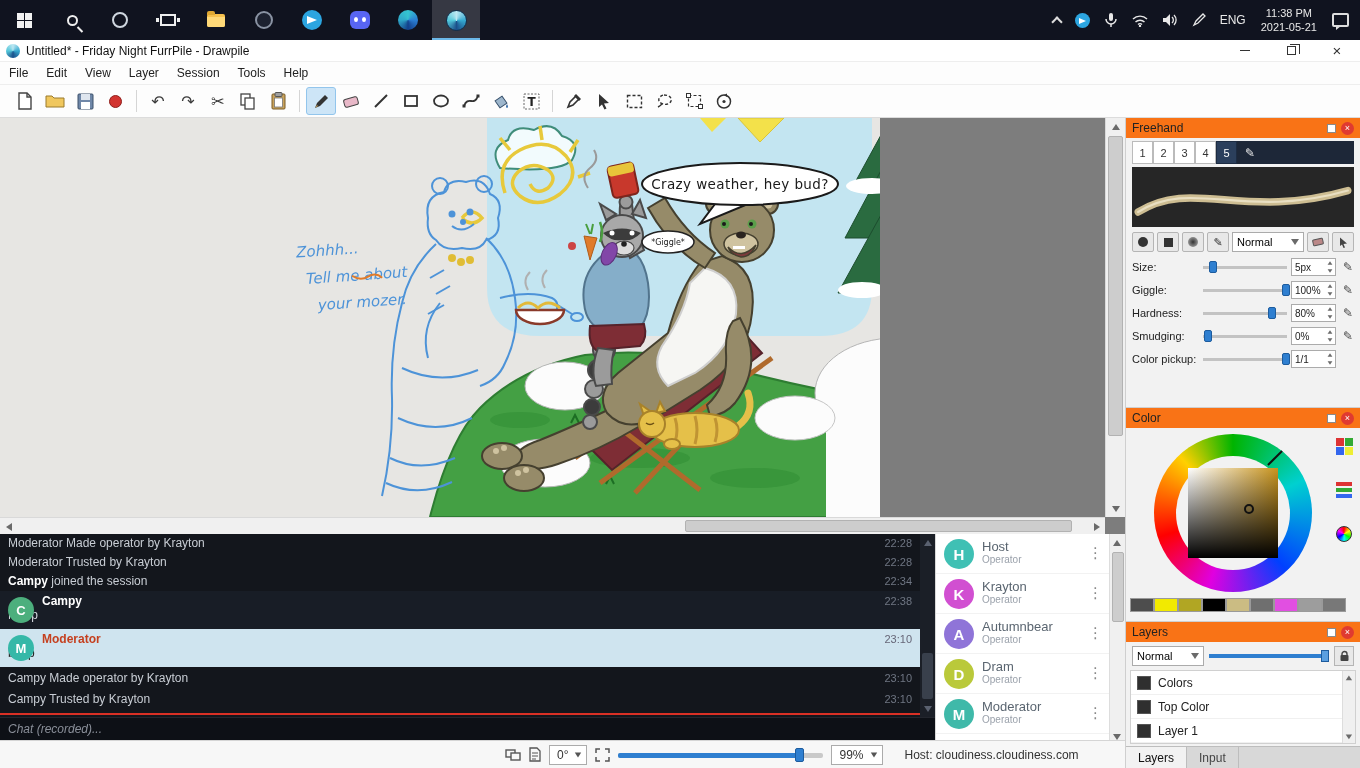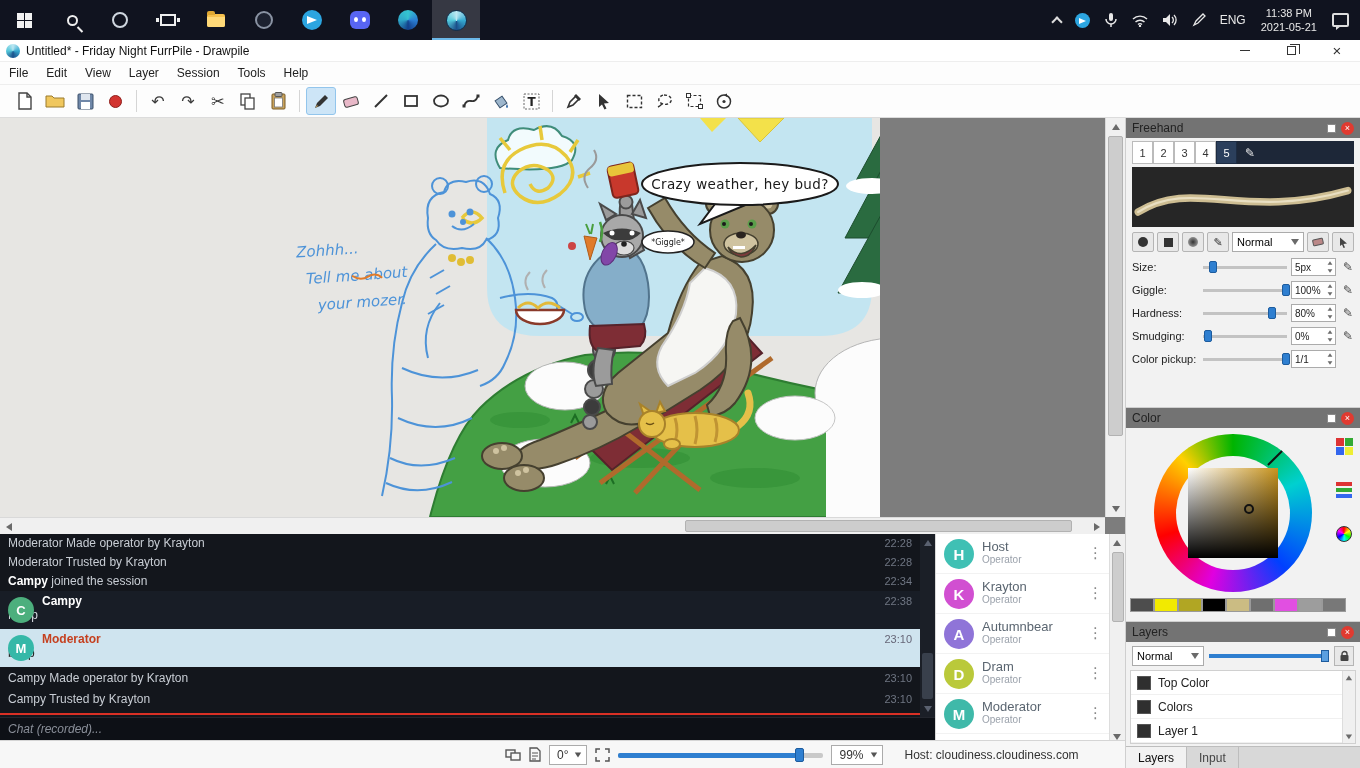--- a/index.html
+++ b/index.html
@@ -111,21 +111,21 @@
 .zslider{position:relative;width:205px;height:20px}
 .zslider .trk{position:absolute;top:8px;left:0;width:100%;height:5px;background:#c9c9c9;border-radius:2px}
 .zslider .fill{position:absolute;top:8px;left:0;width:88%;height:5px;background:#2f7fd0;border-radius:2px}
 .zslider .th{position:absolute;top:3px;left:86%;width:9px;height:14px;background:#2f7fd0;border:1px solid #1d5c9e;border-radius:2px}
 .hosttxt{margin-left:14px;color:#333}
 .sicon{color:#555}
 
 
 .dockcol{position:absolute;top:118px;left:1125px;width:235px;height:650px;background:#f2f2f2;border-left:1px solid #cfcfcf}
 .dock{position:relative;border-bottom:1px solid #cfcfcf}
-.dock-title{height:20px;display:flex;align-items:center;padding:0 6px;font-size:12px;color:#222;background:#737373}
+.dock-title{height:20px;display:flex;align-items:center;padding:0 6px;font-size:12px;color:#222;background:#f97316}
 .dock-btns{margin-left:auto;display:flex;align-items:center;gap:5px}
 .dock-float{width:9px;height:9px;border:1px solid #8a8a8a;background:#fff}
 .dock-close{width:13px;height:13px;border-radius:50%;background:#e03a30;color:#fff;font-size:9px;line-height:13px;text-align:center}
 
 .preset-row{display:flex;height:23px;margin:3px 6px 0 6px}
 .preset{width:21px;border:1px solid #bbb;background:#fff;font-size:11px;display:flex;align-items:center;justify-content:center;color:#333}
 .preset.active{background:#2b3f5c;color:#fff;border-color:#1d2c42}
 .preset-rest{flex:1;background:#1d2738;color:#eee;display:flex;align-items:center;padding-left:8px;font-size:12px}
 .brush-preview{height:60px;margin:3px 6px;background:#262626;position:relative}
 .mode-row{display:flex;align-items:center;gap:3px;margin:2px 6px;height:24px}
@@ -935,25 +935,25 @@
         <div class="lockbtn">
           <svg width="11" height="12" viewBox="0 0 11 12">
               <path d="M3,5 V4 a2.5,2.5 0 0 1 5,0 v1" fill="none" stroke="#444" stroke-width="1.4"></path>
               <rect x="1.5" y="5" width="8" height="6" rx="1" fill="#444"></rect>
             </svg>
         </div>
       </div>
       <div class="laylist">
         <div class="layrow">
             <div class="laythumb"></div>
-            <span>Top Color</span>
+            <span>Colors</span>
           </div>
         <div class="layrow">
             <div class="laythumb"></div>
-            <span>Colors</span>
+            <span>Top Color</span>
           </div>
         <div class="layrow">
             <div class="laythumb"></div>
             <span>Layer 1</span>
           </div>
         <div class="layscroll">
           <div class="sb-arrow" style="top:-2px;right:-2px;transform:scale(.8)">
               <div class="tri up"></div>
             </div>
           <div class="sb-arrow" style="bottom:-2px;right:-2px;transform:scale(.8)">

